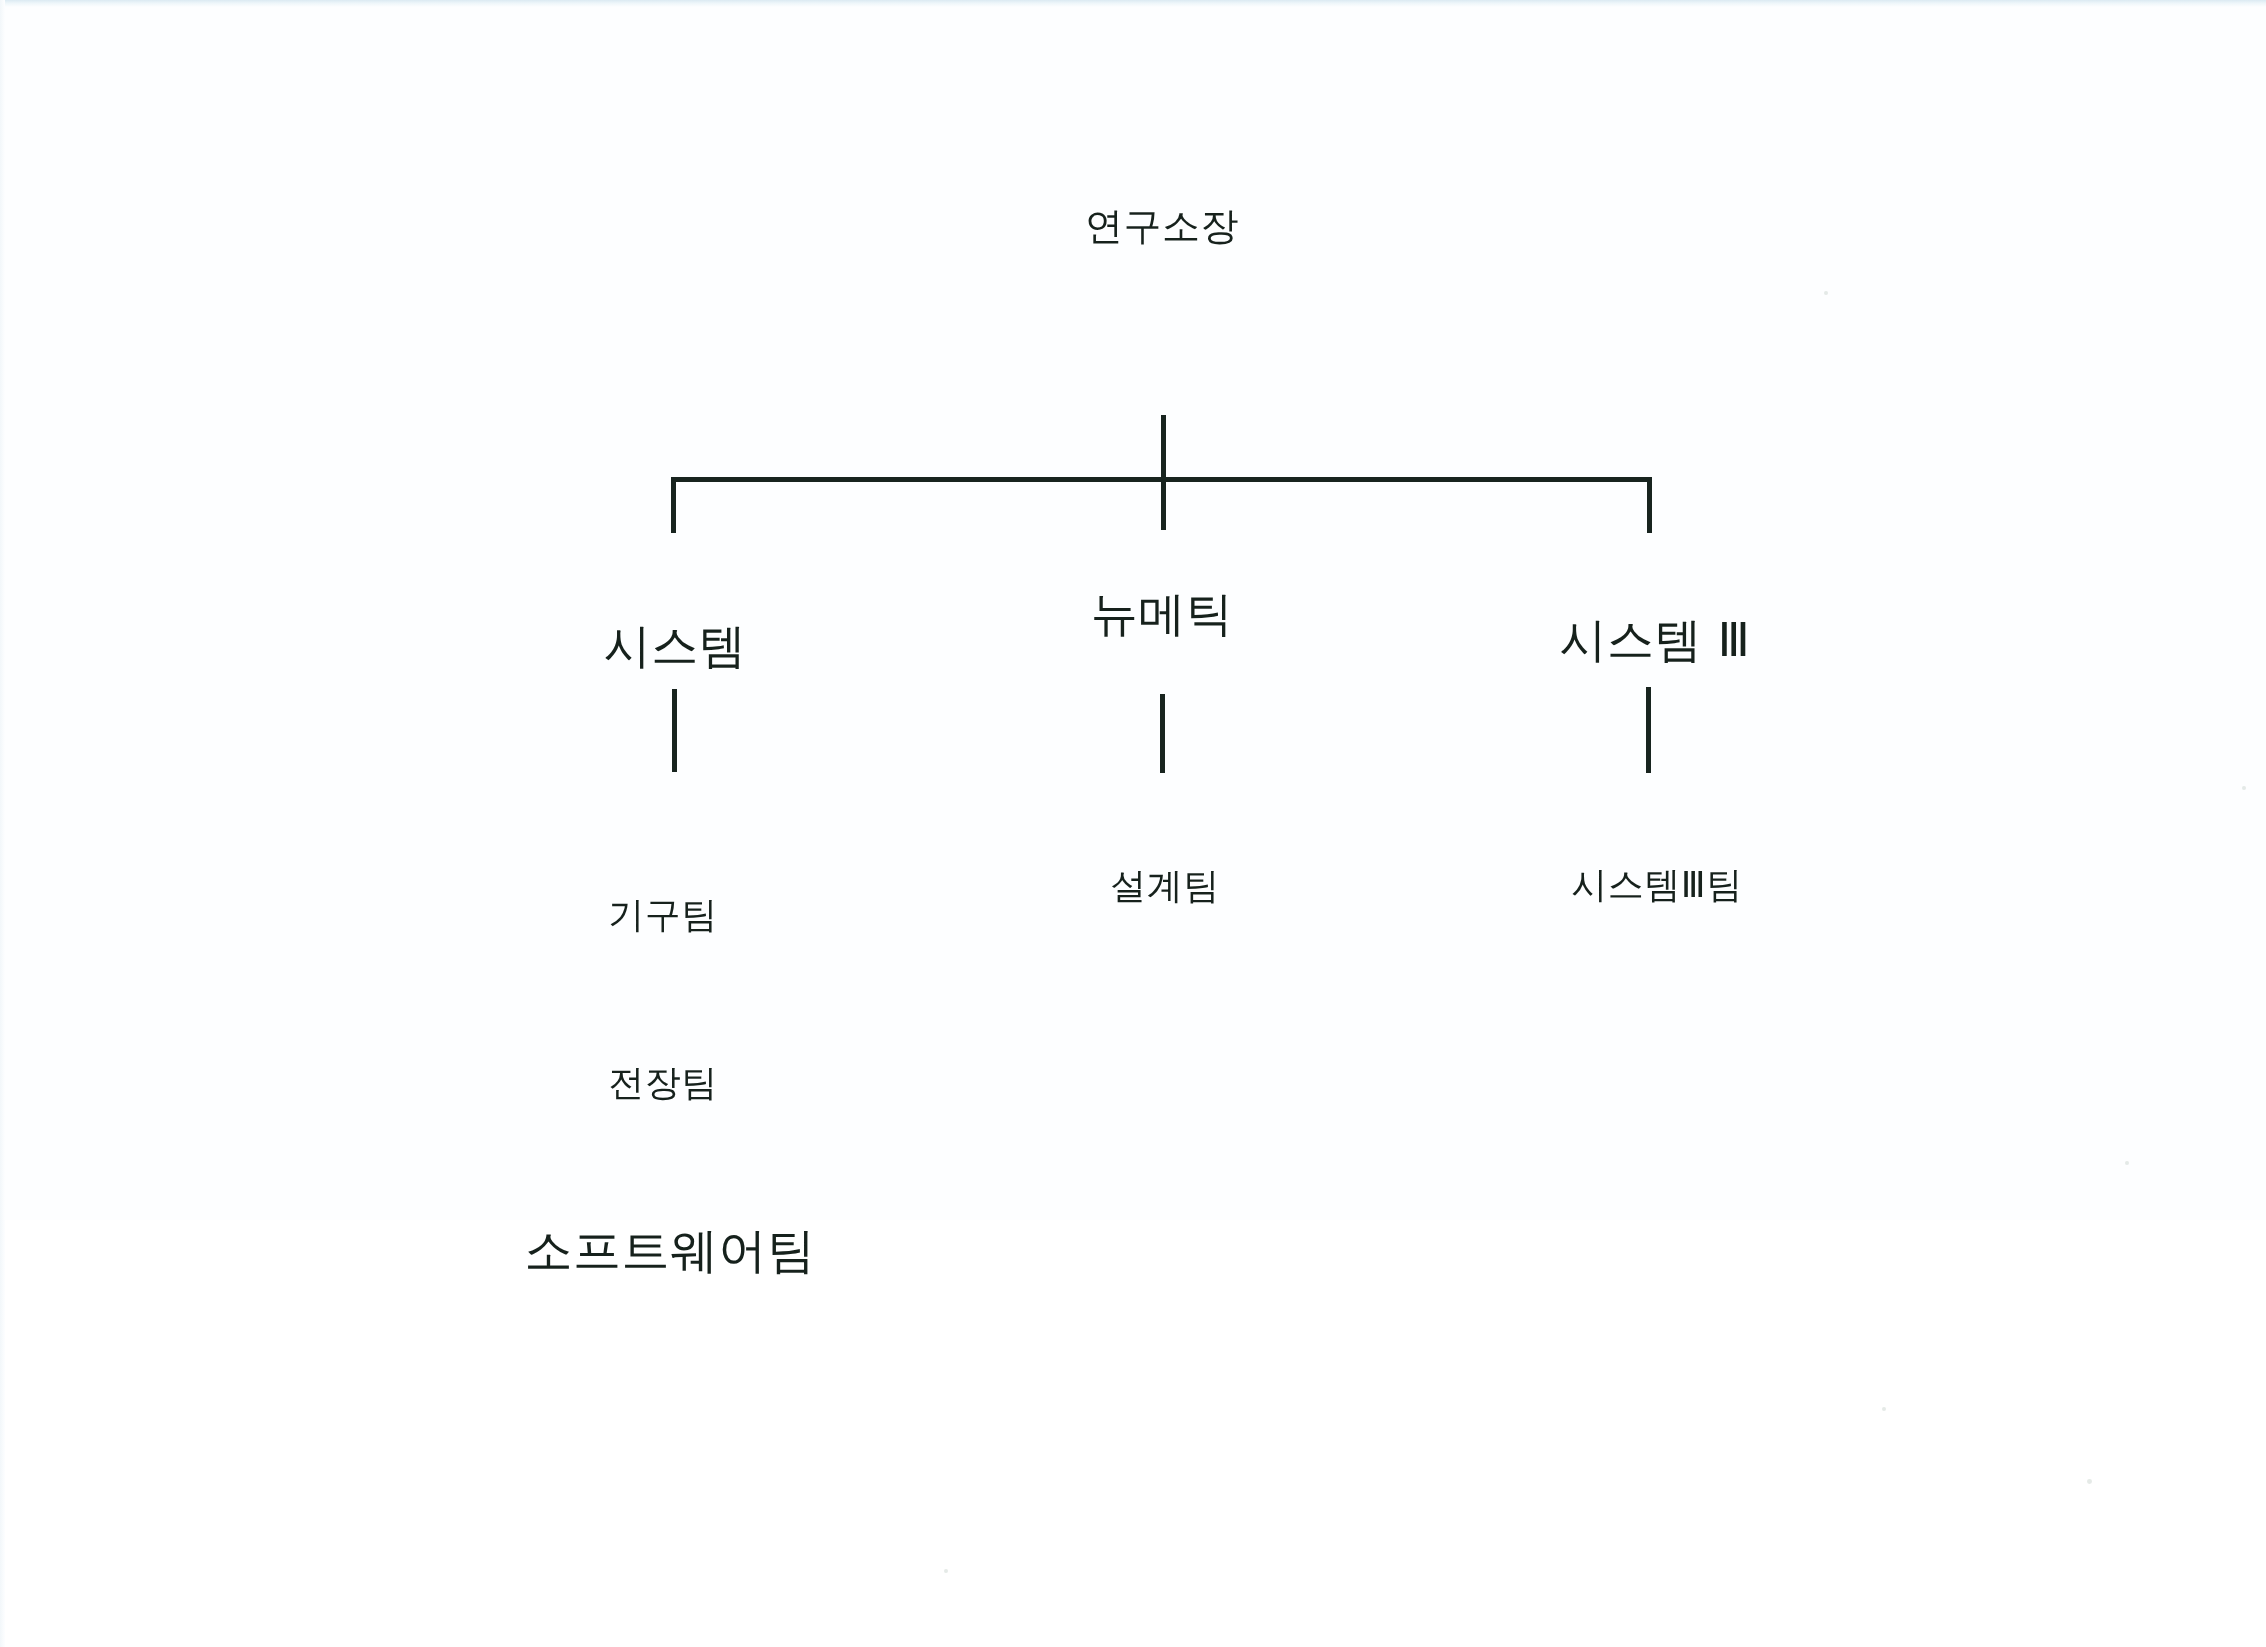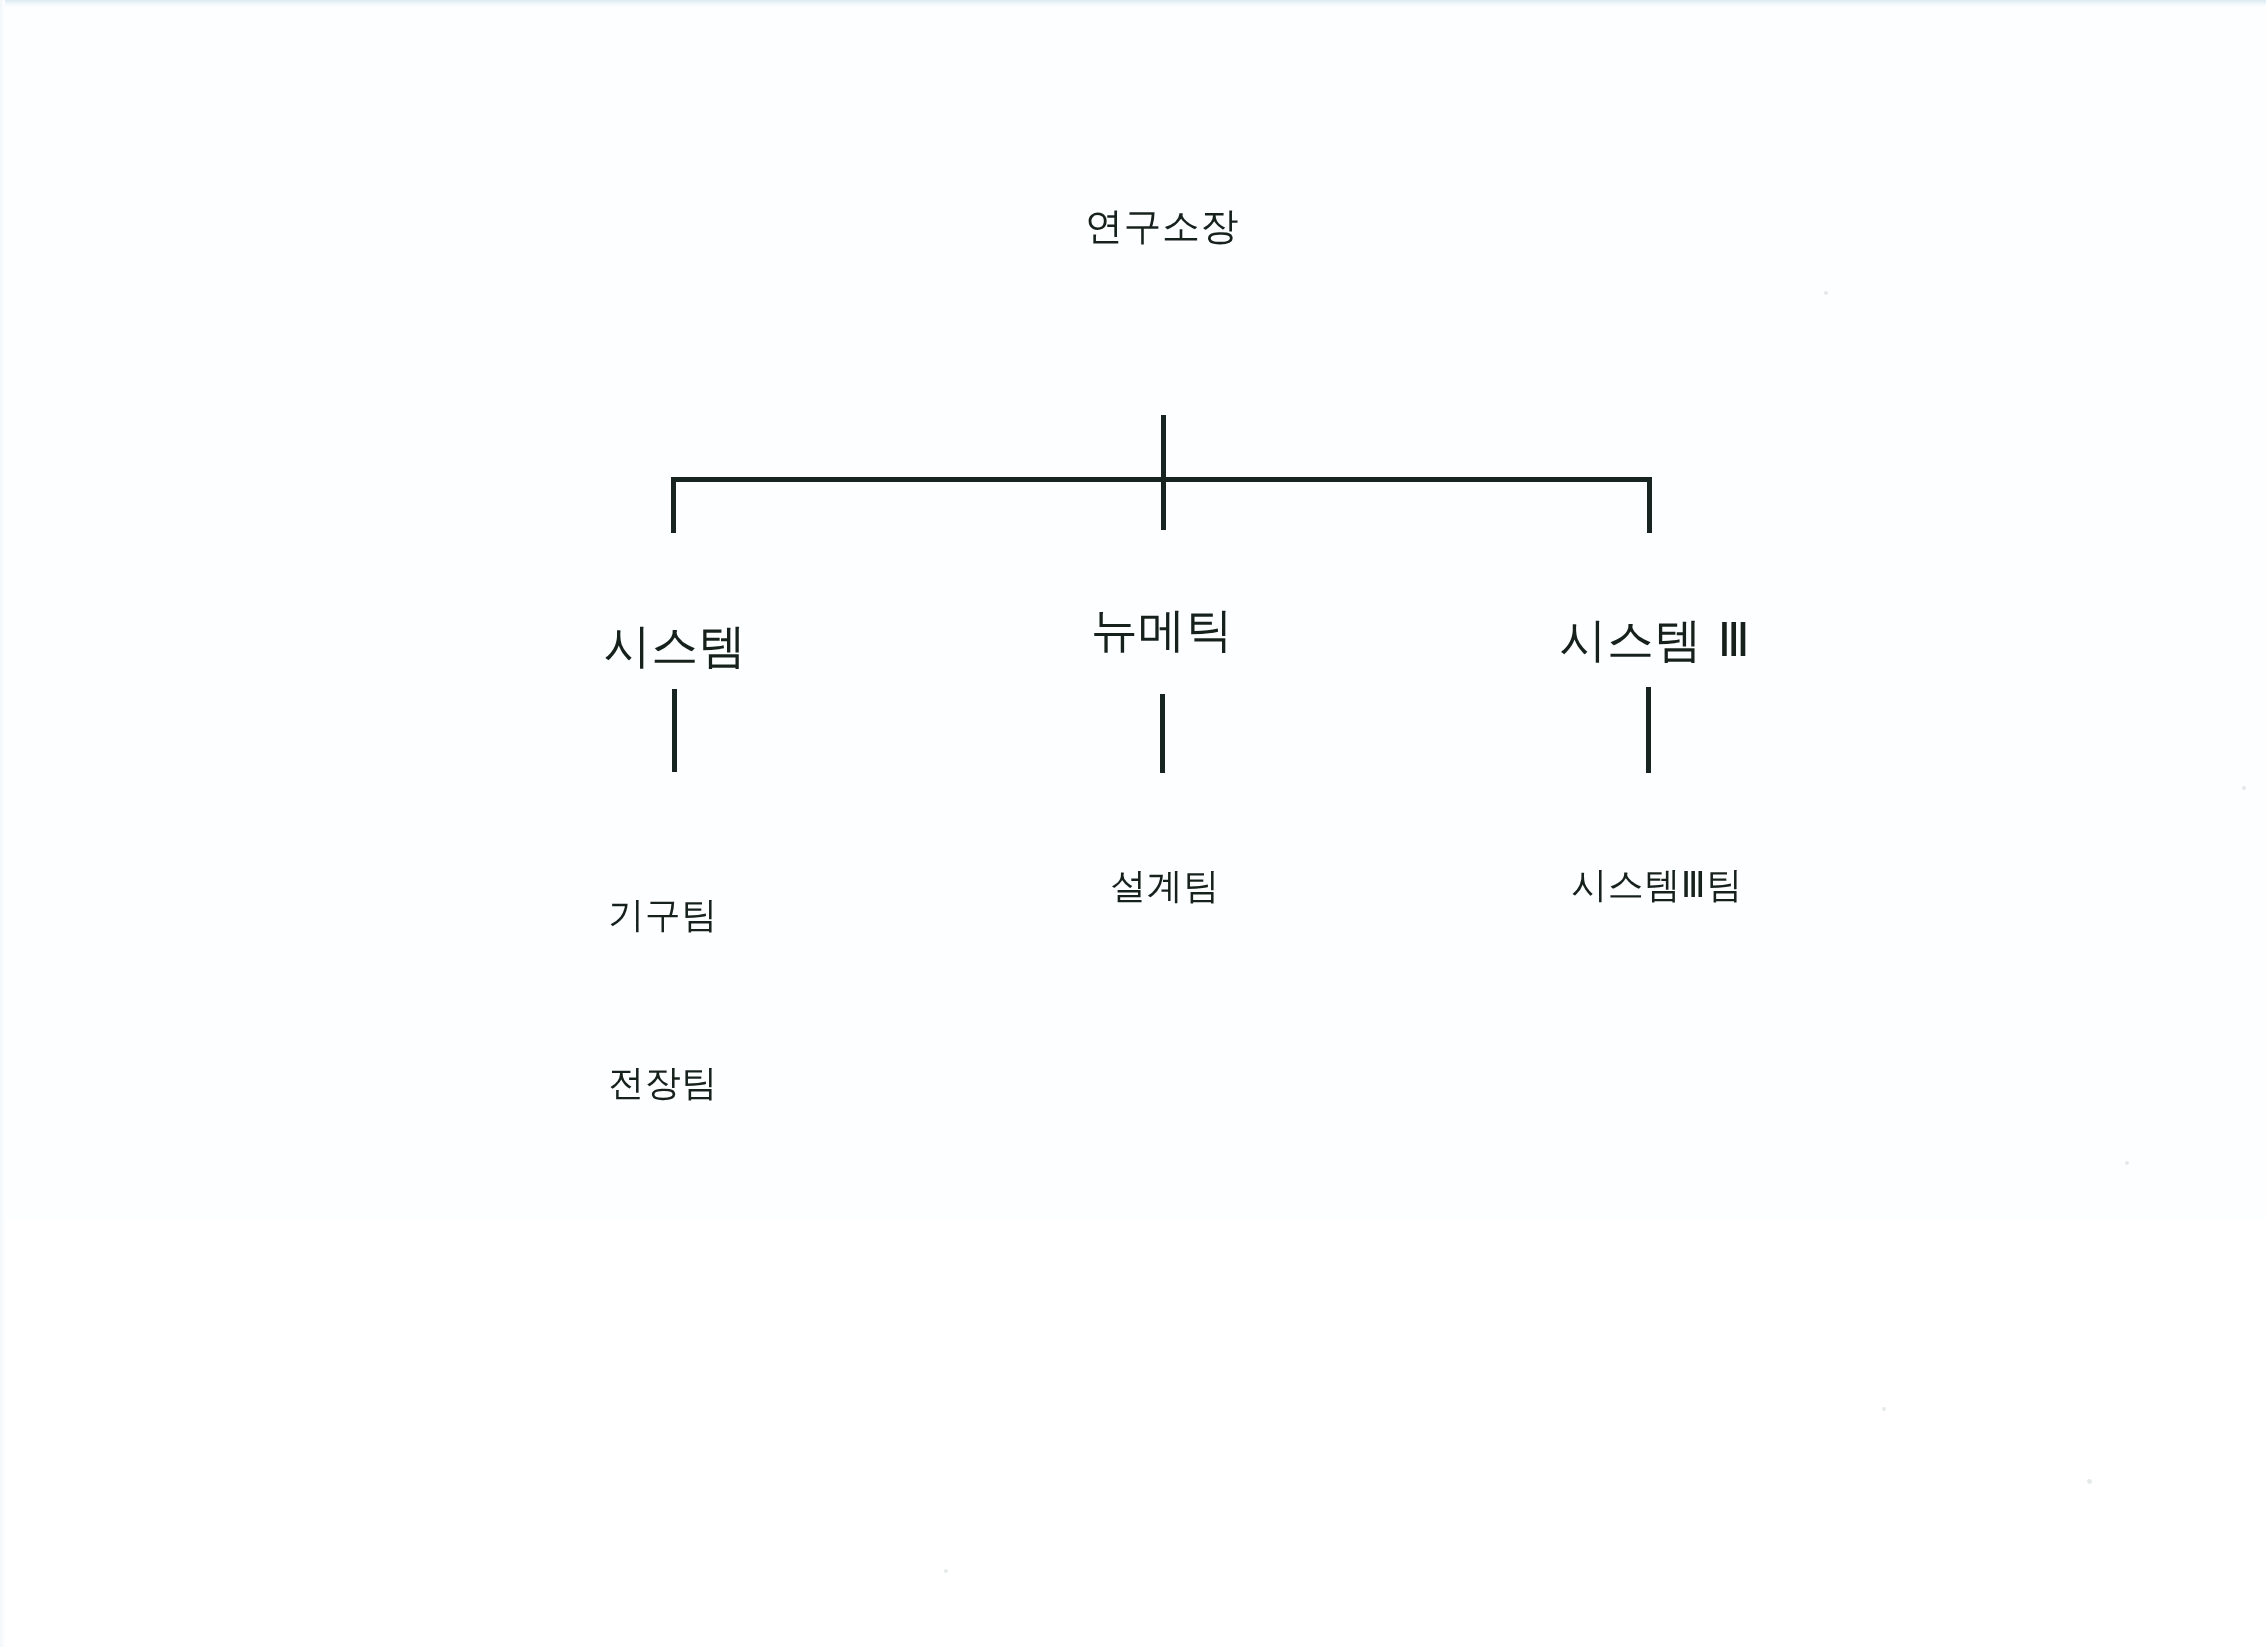--- a/index.html
+++ b/index.html
@@ -98,34 +98,35 @@
   <div class="line line-v" style="left:1161px; top:415px; height:115px;"></div>
 
   <div class="line line-h" style="left:671px; top:477px; width:981px;"></div>
 
   <div class="line line-v" style="left:671px; top:477px; height:56px;"></div>
 
   <div class="line line-v" style="left:1647px; top:477px; height:56px;"></div>
 
   <div class="node level-branch" style="left:675px; top:602px;">시스템</div>
 
-  <div class="node level-branch" style="left:1162px; top:586px;">뉴메틱</div>
+  <div class="node level-branch" style="left:1162px; top:570px;">뉴메틱</div>
 
   <div class="node level-branch" style="left:1655px; top:596px;">시스템 Ⅲ</div>
 
   <div class="line line-v" style="left:672px; top:689px; height:83px;"></div>
 
   <div class="line line-v" style="left:1160px; top:694px; height:79px;"></div>
 
   <div class="line line-v" style="left:1646px; top:687px; height:86px;"></div>
 
   <div class="node level-team" style="left:663px; top:915px;">기구팀</div>
 
   <div class="node level-team" style="left:663px; top:1083px;text-align:center;">전장팀</div>
 
+  <div class="node level-team-wide" style="left:670px; top:1251px;">소프트웨어팀</div>
 
   <div class="node level-team" style="left:1165px; top:886px;">설계팀</div>
 
   <div class="node level-team" style="left:1657px; top:885px;">시스템Ⅲ팀</div>
 
   <div class="speck" style="left:1824px; top:291px; width:3.8px; height:3.8px;"></div>
   <div class="speck" style="left:2242px; top:786px; width:3.8px; height:3.8px;"></div>
   <div class="speck" style="left:1882px; top:1407px; width:3.8px; height:3.8px;"></div>
   <div class="speck" style="left:2087px; top:1479px; width:4.8px; height:4.8px;"></div>
   <div class="speck" style="left:944px; top:1569px; width:3.8px; height:3.8px;"></div>

